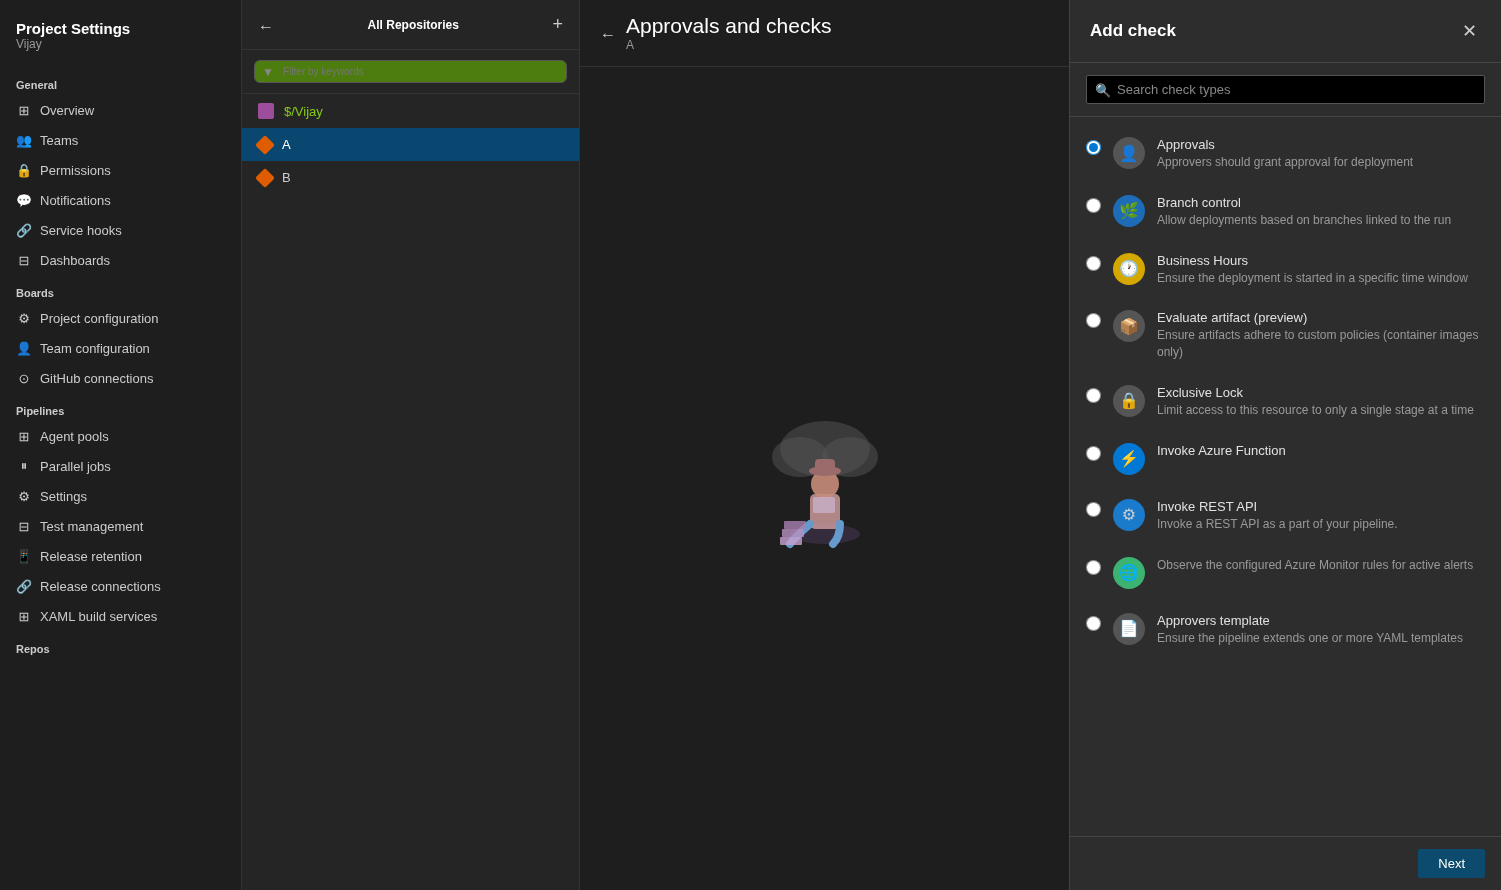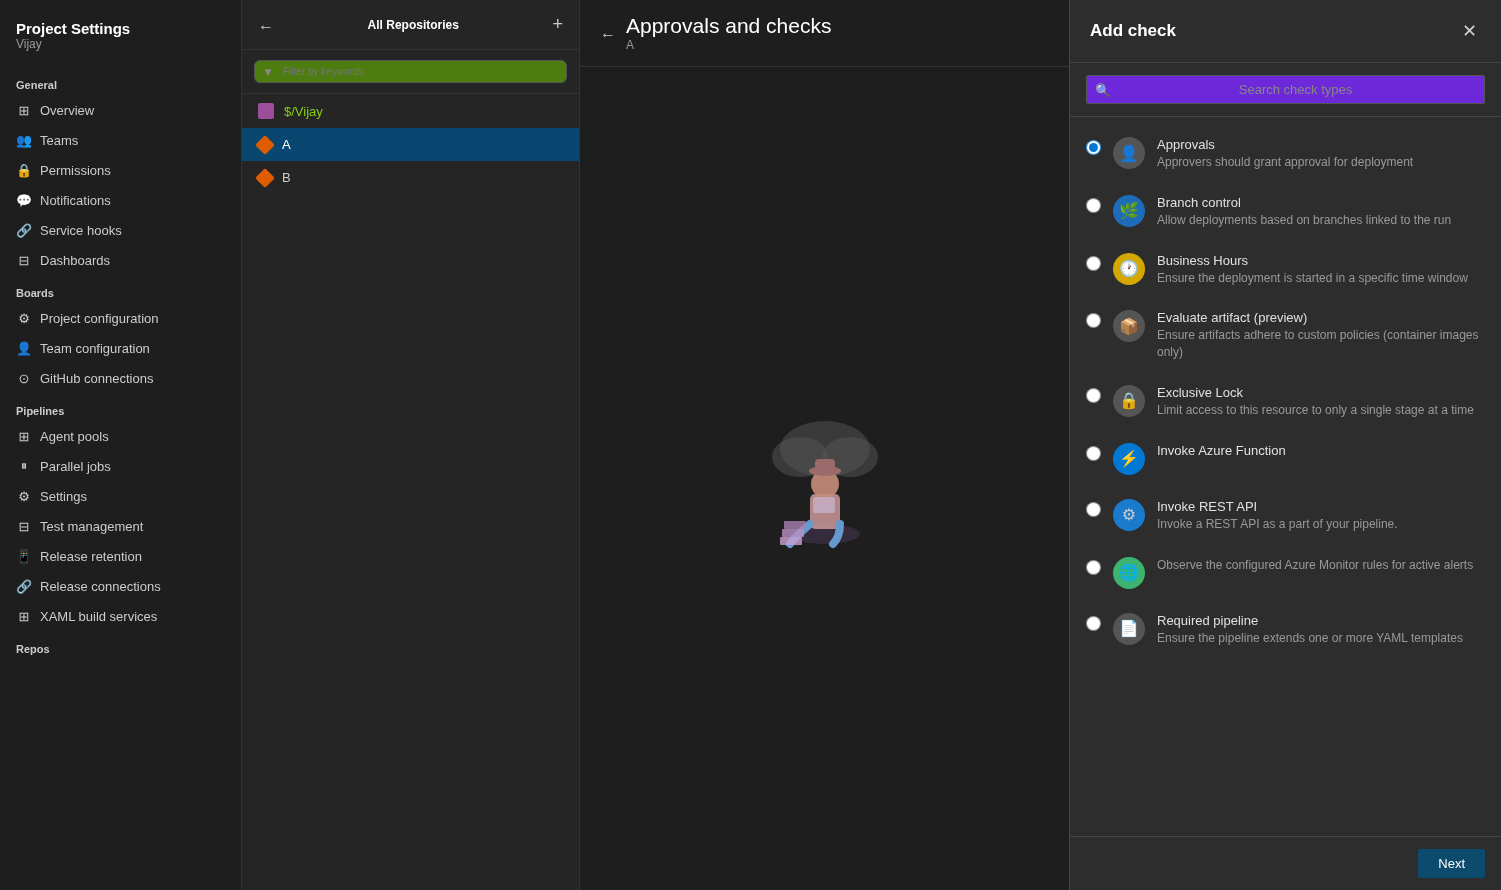--- a/index.html
+++ b/index.html
@@ -236,28 +236,27 @@
     }
     .search-bar {
       padding: 12px 16px;
       border-bottom: 1px solid #444;
     }
     .search-wrap {
       position: relative;
     }
     .search-wrap input {
       width: 100%;
-      background: #6d28d9;
+      background: #000000;
       border: 1px solid #555;
       border-radius: 2px;
       color: #ccc;
       padding: 6px 10px 6px 30px;
       font-size: 13px;
       outline: none;
-      text-align: center;
     }
     .search-wrap input::placeholder { color: #888; }
     .search-icon {
       position: absolute;
       left: 9px;
       top: 50%;
       transform: translateY(-50%);
       color: #888;
       font-size: 13px;
     }
@@ -537,21 +536,21 @@
         <input type="radio" class="check-radio" name="check-type" style="">
         <div class="check-icon-wrap" style="background: rgb(60, 179, 113); font-size: 16px;">🌐</div>
         <div class="check-text">
           <div class="check-desc">Observe the configured Azure Monitor rules for active alerts</div>
         </div>
       </div>
       <div class="check-item">
         <input type="radio" class="check-radio" name="check-type" style="">
         <div class="check-icon-wrap" style="background: rgb(85, 85, 85); font-size: 16px;">📄</div>
         <div class="check-text">
-          <div class="check-name">Required pipeline</div>
+          <div class="check-name">Approvers template</div>
           <div class="check-desc">Ensure the pipeline extends one or more YAML templates</div>
         </div>
       </div>
     </div>
   <div class="panel-footer">
     <button class="next-btn">Next</button>
   </div>
 </div>
 
 </body></html>

